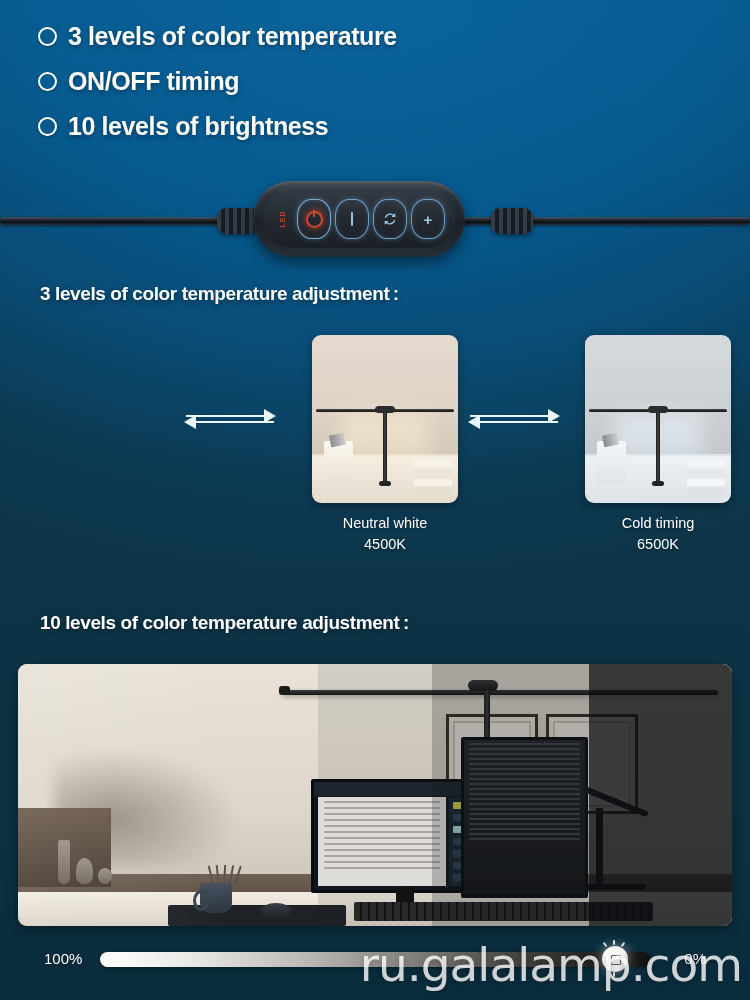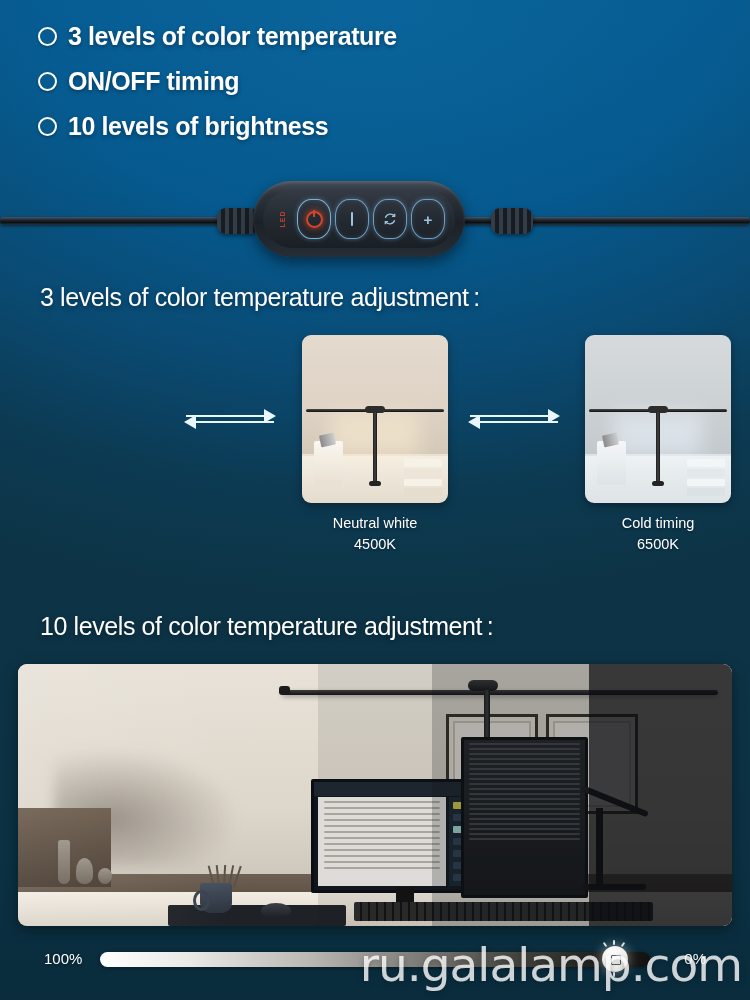--- a/index.html
+++ b/index.html
@@ -73,32 +73,32 @@
   }
   .btn.power i::before{
     content:"";position:absolute;left:50%;top:-3px;width:2px;height:7px;background:#d4462a;
     transform:translateX(-50%);
   }
   .btn .bar{width:2px;height:14px;background:#9cc5e2;border-radius:1px;display:block;}
   .cyc{width:16px;height:16px;}
 
   
   .head{
-    position:absolute;left:40px;color:#fff;font-weight:normal;
-    font-size:25px;letter-spacing:-0.4px;text-shadow:0 2px 5px rgba(0,15,30,.5);
+    position:absolute;left:40px;color:#fff;font-weight:bold;
+    font-size:19px;letter-spacing:-0.4px;text-shadow:0 2px 5px rgba(0,15,30,.5);
     white-space:nowrap;z-index:5;
   }
   .head.h1{top:283px;}
   .head.h2{top:612px;}
 
   
   .ct-row{position:absolute;left:0;top:335px;width:750px;height:235px;z-index:5;}
   .ct-item{position:absolute;width:146px;text-align:center;}
   .ct-item.a{left:18px;}
-  .ct-item.b{left:302px;}
+  .ct-item.b{left:312px;}
   .ct-item.c{left:585px;}
   .thumb{
     width:146px;height:168px;border-radius:9px;overflow:hidden;position:relative;
     box-shadow:0 3px 9px rgba(0,0,0,.35);
   }
   .scene{position:absolute;inset:0;}
   .wall{position:absolute;left:0;right:0;top:0;height:72%;}
   .desk{position:absolute;left:0;right:0;bottom:0;height:28%;}
   .lampbar{position:absolute;left:3%;right:3%;top:44%;height:3px;border-radius:2px;
     background:linear-gradient(180deg,#4a4a4a,#101010);}

